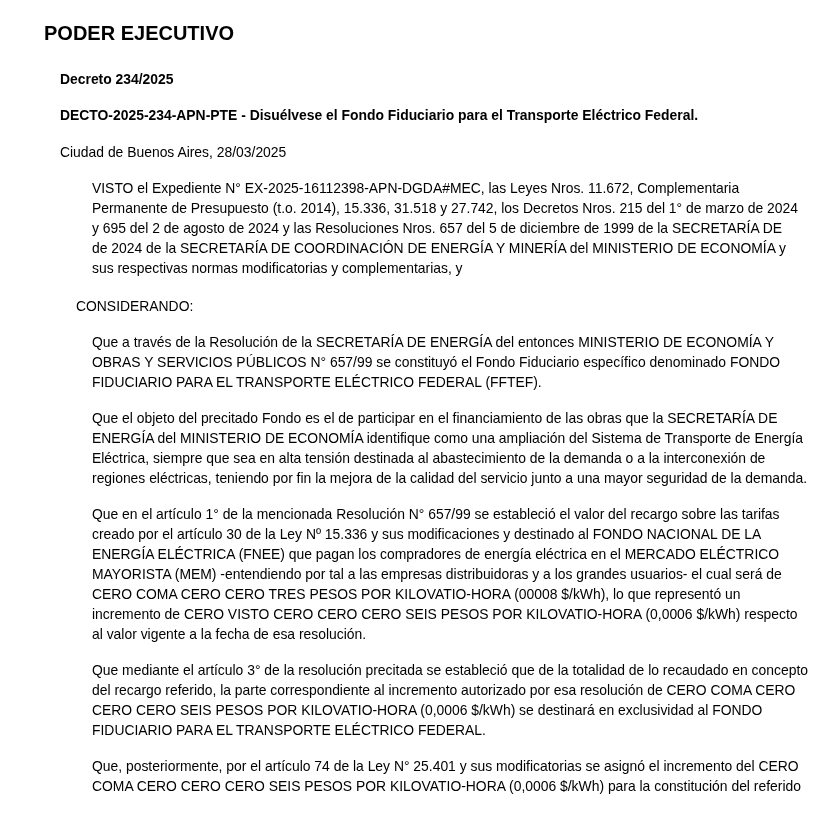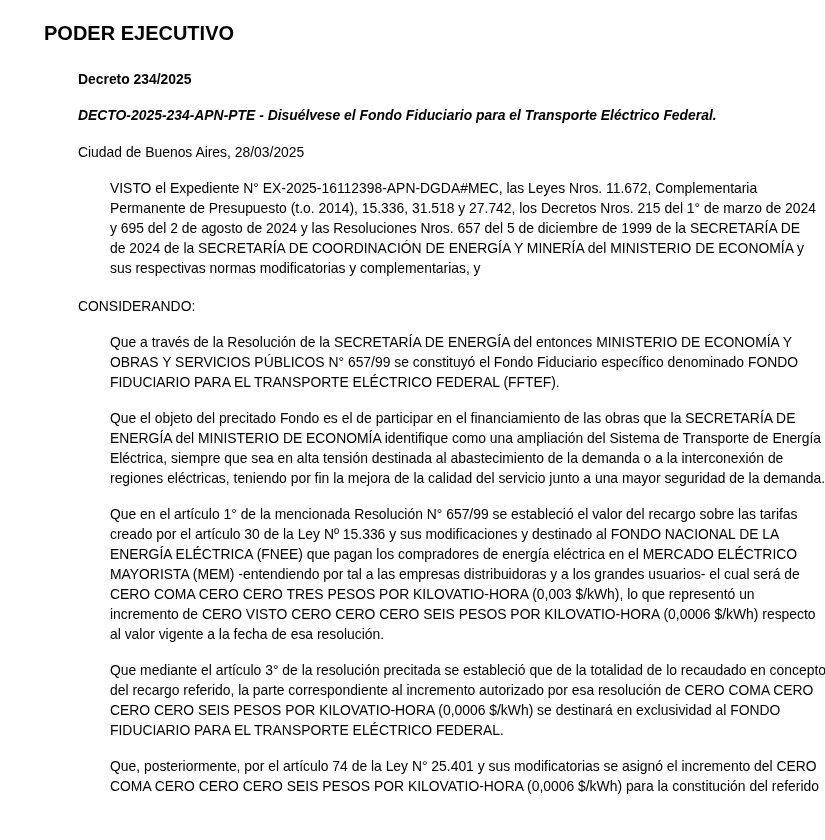--- a/index.html
+++ b/index.html
@@ -28,51 +28,50 @@
       top: 20px;
       margin: 0;
       font-size: 20px;
       font-weight: bold;
       line-height: 26px;
       letter-spacing: 0;
       white-space: nowrap;
     }
     .body {
       position: absolute;
-      left: 78px;
+      left: 60px;
       top: 69px;
       width: 740px;
       font-size: 13.9px;
       line-height: 20px;
     }
     .decree-number {
       margin: 0;
       font-weight: bold;
       white-space: nowrap;
     }
     .decree-title {
       margin: 16px 0 0 0;
       font-weight: bold;
       white-space: nowrap;
-      font-style: italic;
     }
     .place-date {
       margin: 17px 0 0 0;
       white-space: nowrap;
     }
     .para {
       margin: 16px 0 0 0;
     }
     .line {
       display: block;
       white-space: nowrap;
       margin-left: 32px;
     }
     .heading-considerando {
-      margin: 18px 0 0 0;
+      margin: 18px 0 0 16px;
       white-space: nowrap;
     }
   </style>
 </head>
 <body>
 
 <div class="page">
   <h1 class="section-title">PODER EJECUTIVO</h1>
 
   <div class="body">
@@ -101,21 +100,21 @@
       <span class="line">ENERGÍA del MINISTERIO DE ECONOMÍA identifique como una ampliación del Sistema de Transporte de Energía</span>
       <span class="line">Eléctrica, siempre que sea en alta tensión destinada al abastecimiento de la demanda o a la interconexión de</span>
       <span class="line">regiones eléctricas, teniendo por fin la mejora de la calidad del servicio junto a una mayor seguridad de la demanda.</span>
     </p>
 
     <p class="para">
       <span class="line">Que en el artículo 1° de la mencionada Resolución N° 657/99 se estableció el valor del recargo sobre las tarifas</span>
       <span class="line">creado por el artículo 30 de la Ley Nº 15.336 y sus modificaciones y destinado al FONDO NACIONAL DE LA</span>
       <span class="line">ENERGÍA ELÉCTRICA (FNEE) que pagan los compradores de energía eléctrica en el MERCADO ELÉCTRICO</span>
       <span class="line">MAYORISTA (MEM) -entendiendo por tal a las empresas distribuidoras y a los grandes usuarios- el cual será de</span>
-      <span class="line">CERO COMA CERO CERO TRES PESOS POR KILOVATIO-HORA (0,003 $/kWh), lo que representó un</span>
+      <span class="line">CERO COMA CERO CERO TRES PESOS POR KILOVATIO-HORA (00008 $/kWh), lo que representó un</span>
       <span class="line">incremento de CERO VISTO CERO CERO CERO SEIS PESOS POR KILOVATIO-HORA (0,0006 $/kWh) respecto</span>
       <span class="line">al valor vigente a la fecha de esa resolución.</span>
     </p>
 
     <p class="para">
       <span class="line">Que mediante el artículo 3° de la resolución precitada se estableció que de la totalidad de lo recaudado en concepto</span>
       <span class="line">del recargo referido, la parte correspondiente al incremento autorizado por esa resolución de CERO COMA CERO</span>
       <span class="line">CERO CERO SEIS PESOS POR KILOVATIO-HORA (0,0006 $/kWh) se destinará en exclusividad al FONDO</span>
       <span class="line">FIDUCIARIO PARA EL TRANSPORTE ELÉCTRICO FEDERAL.</span>
     </p>

